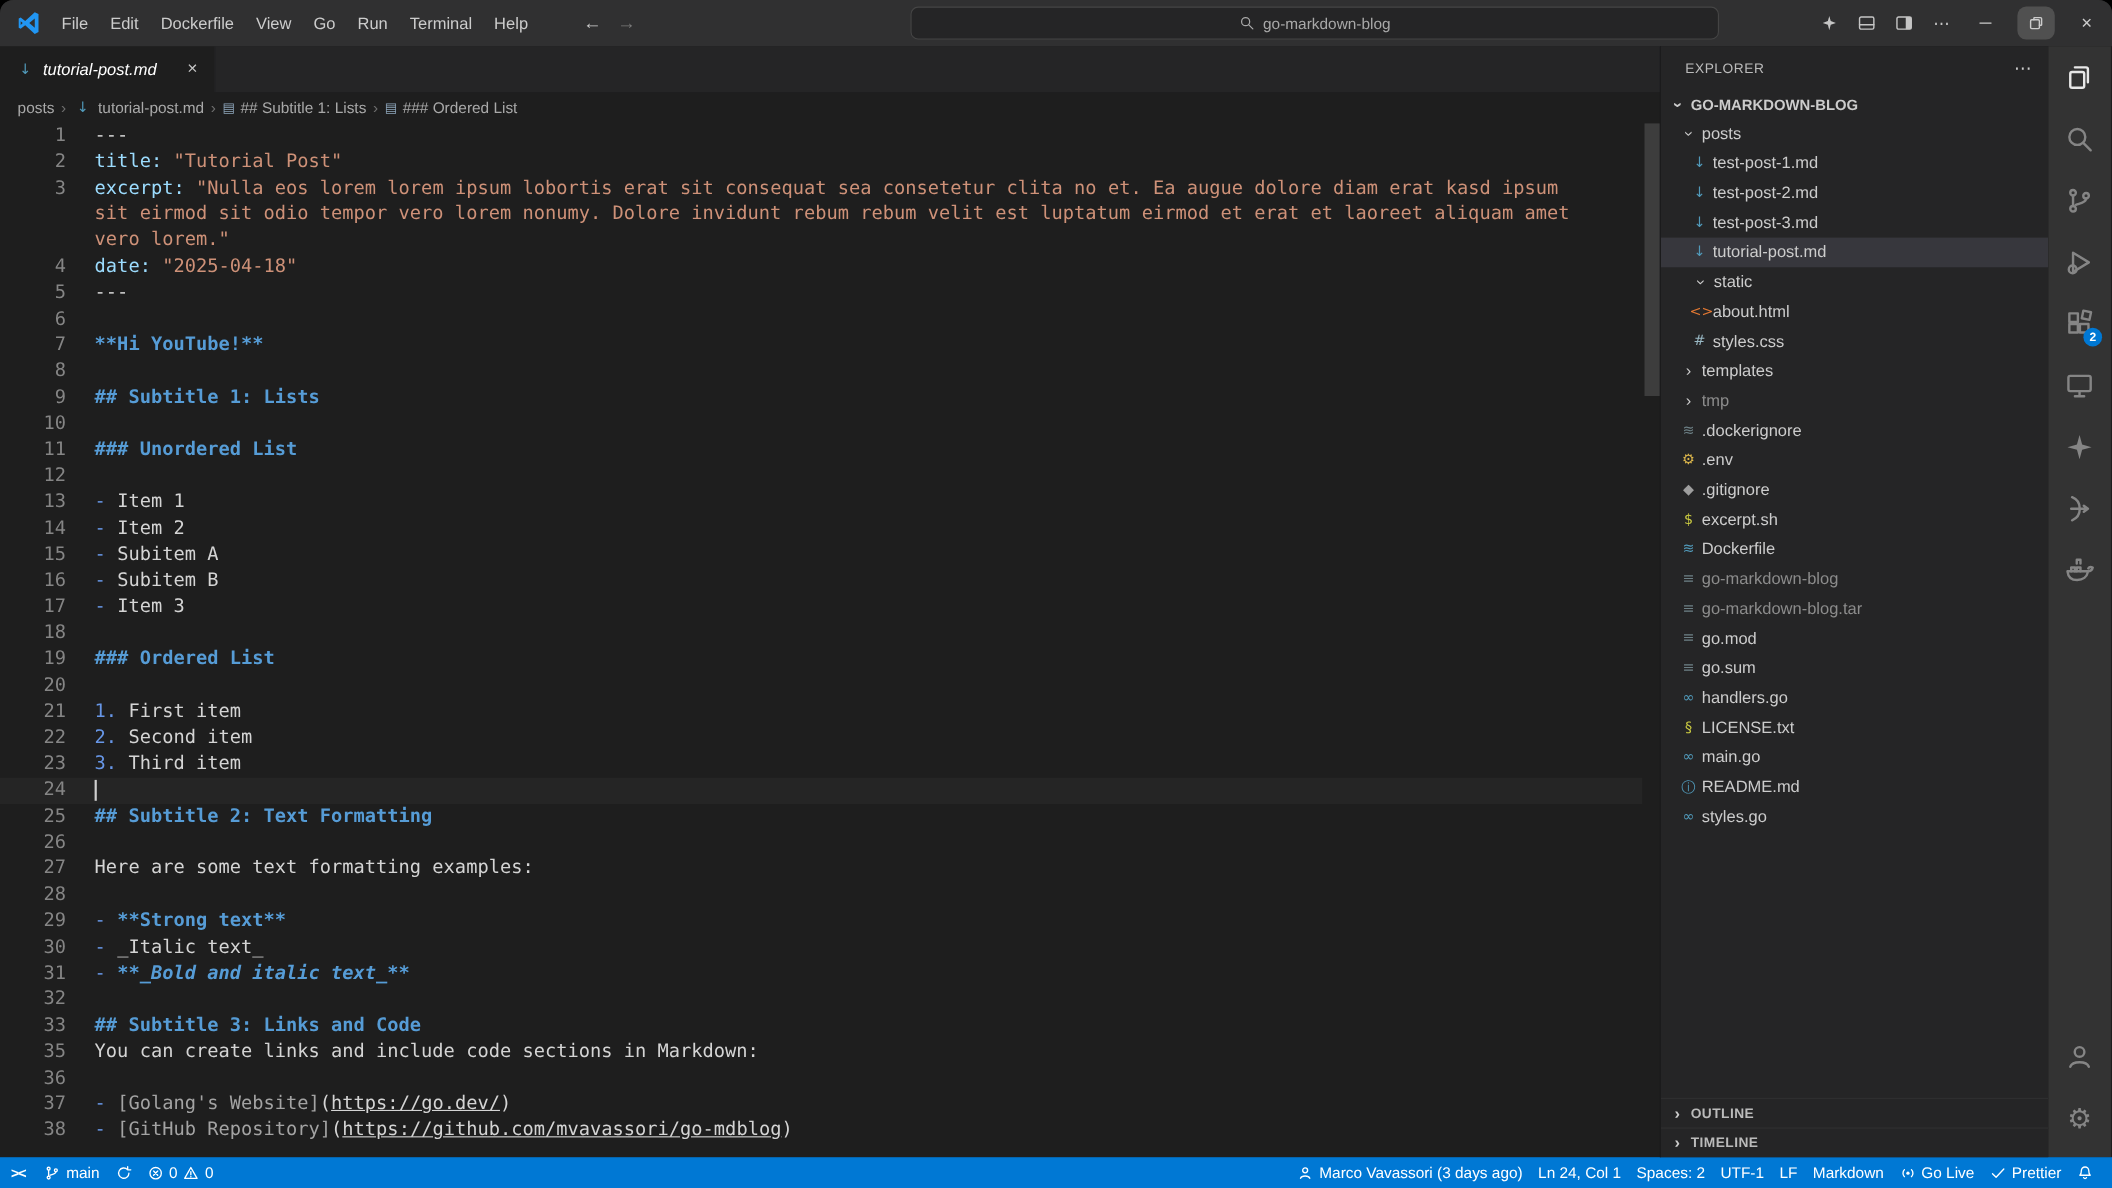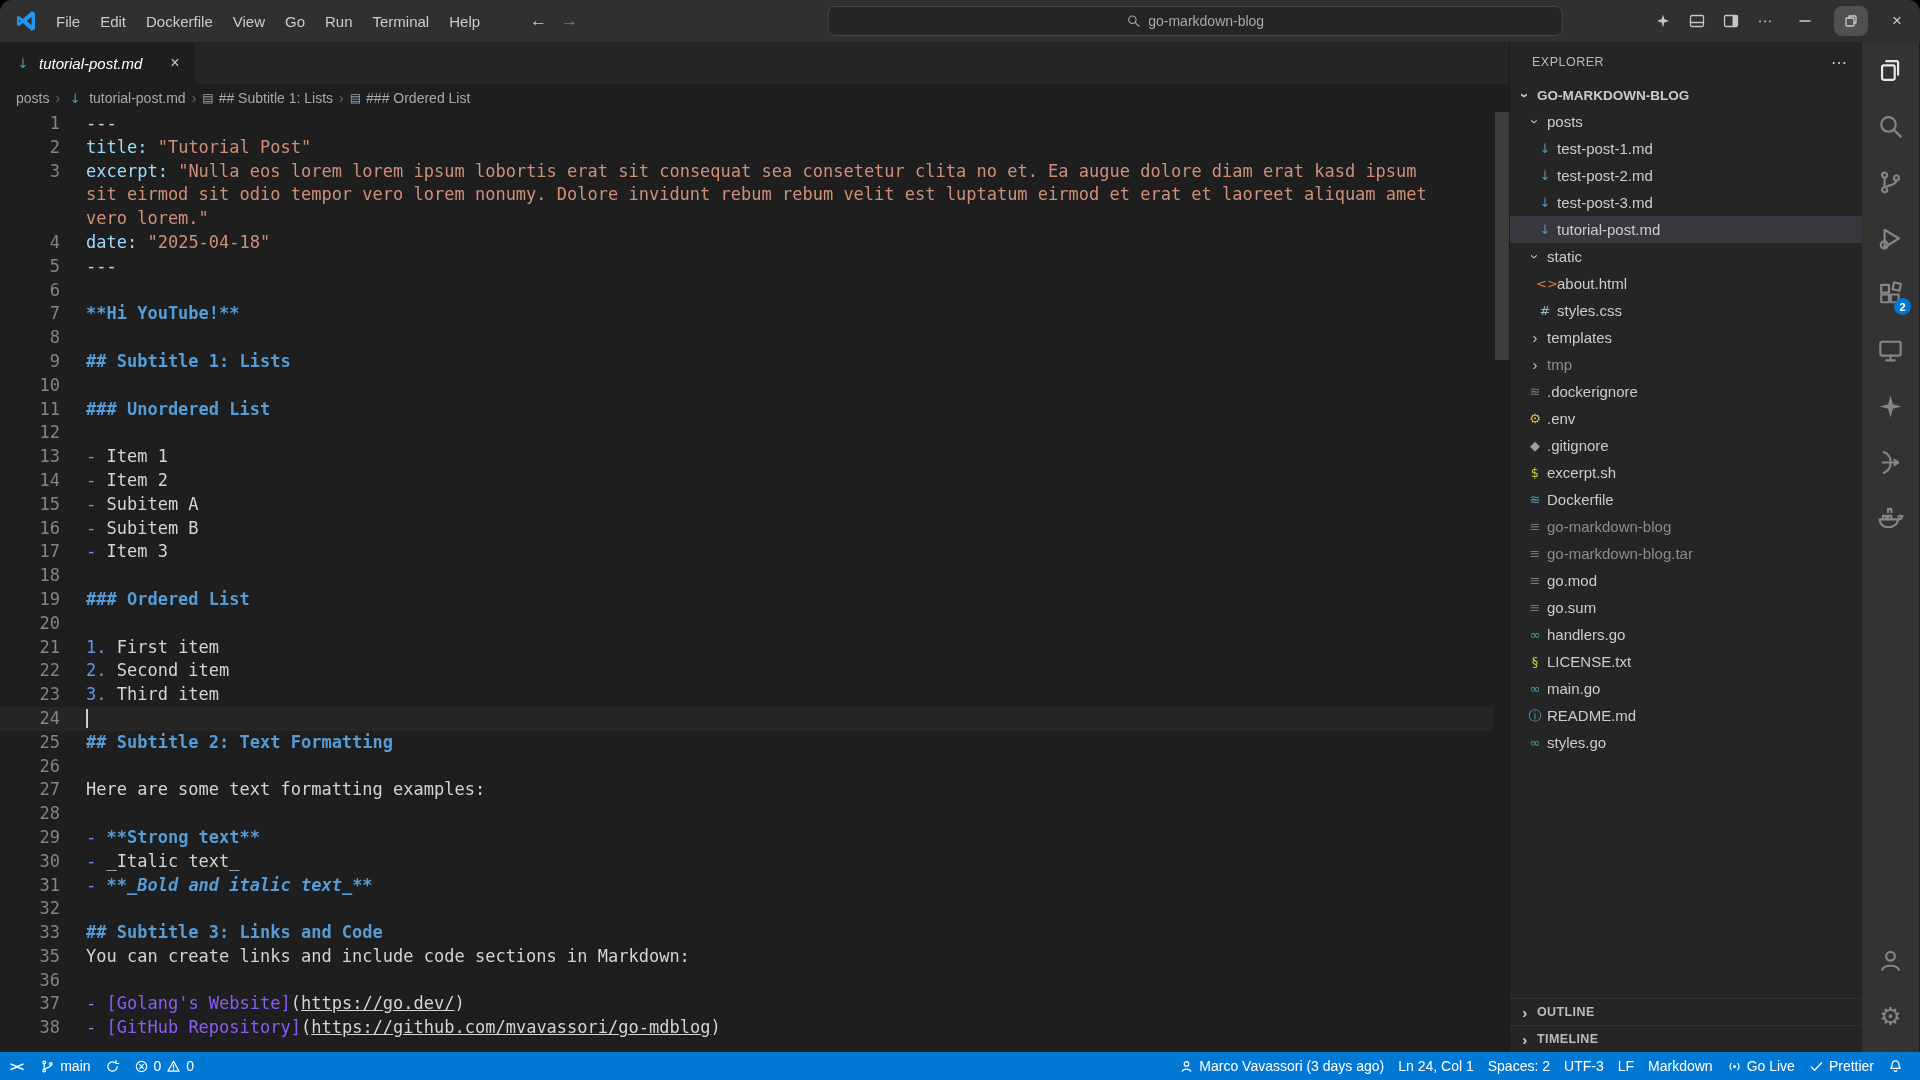--- a/index.html
+++ b/index.html
@@ -49,21 +49,21 @@
   .gutter { width:60px; flex:none; text-align:right; color:#858585; user-select:none; }
   .code-text { margin-left:26px; width:1348px; white-space:pre-wrap; overflow-wrap:break-word; color:#d4d4d4; min-height:23.8px; }
   .tk-p  { color:#d4d4d4; }
   .tk-k  { color:#9cdcfe; }
   .tk-s  { color:#ce9178; }
   .tk-h  { color:#569cd6; font-weight:bold; }
   .tk-b  { color:#569cd6; font-weight:bold; }
   .tk-i  { color:#d4d4d4; }
   .tk-bi { color:#569cd6; font-weight:bold; font-style:italic; }
   .tk-m  { color:#6796e6; }
-  .tk-lk { color:#8b5cf6; }
+  .tk-lk { color:#a3a3a3; }
   .tk-url{ color:#d4d4d4; text-decoration:underline; }
   .caret { display:inline-block; width:2px; height:19px; background:#cfcfcf; vertical-align:text-bottom; }
   .scroll-thumb { position:absolute; right:0; top:0; width:14px; height:248px; background:rgba(121,121,121,0.35); }
 
   
   .sidebar { width:353px; flex:none; background:#252526; border-left:1px solid #1b1b1c;
              position:relative; color:#cccccc; overflow:hidden; }
   .sb-header { height:40px; display:flex; align-items:center; padding:0 14px 0 22px;
                font-size:12.5px; letter-spacing:0.5px; color:#bbbbbb; }
   .sb-header .more { margin-left:auto; color:#cccccc; font-size:16px; letter-spacing:1px; }
@@ -376,21 +376,21 @@
             <span class="tlabel">test-post-2.md</span>
           </div>
           <div class="tree-row" style="padding-left: 26px;">
             <span class="ficon" style="color: rgb(81, 154, 186);">↓</span>
             <span class="tlabel">test-post-3.md</span>
           </div>
           <div class="tree-row selected" style="padding-left: 26px;">
             <span class="ficon" style="color: rgb(81, 154, 186);">↓</span>
             <span class="tlabel">tutorial-post.md</span>
           </div>
-          <div class="tree-row" style="padding-left: 16px;">
+          <div class="tree-row" style="padding-left: 16px; margin-left: 11px;">
             <span class="chevron open">›</span>
             <span class="tlabel">static</span>
           </div>
           <div class="tree-row" style="padding-left: 26px;">
             <span class="ficon" style="color: rgb(227, 121, 51);">&lt;&gt;</span>
             <span class="tlabel">about.html</span>
           </div>
           <div class="tree-row" style="padding-left: 26px;">
             <span class="ficon" style="color: rgb(153, 184, 196);">#</span>
             <span class="tlabel">styles.css</span>
@@ -579,21 +579,21 @@
           </svg>
         <span>Marco Vavassori (3 days ago)</span>
       </div>
       <div class="sb-item">
         <span>Ln 24, Col 1</span>
       </div>
       <div class="sb-item">
         <span>Spaces: 2</span>
       </div>
       <div class="sb-item">
-        <span>UTF-3</span>
+        <span>UTF-1</span>
       </div>
       <div class="sb-item">
         <span>LF</span>
       </div>
       <div class="sb-item">
         <span>Markdown</span>
       </div>
       <div class="sb-item">
         <svg viewBox="0 0 16 16">
             <circle cx="8" cy="8" r="1.6" class="icon-fill"></circle>

